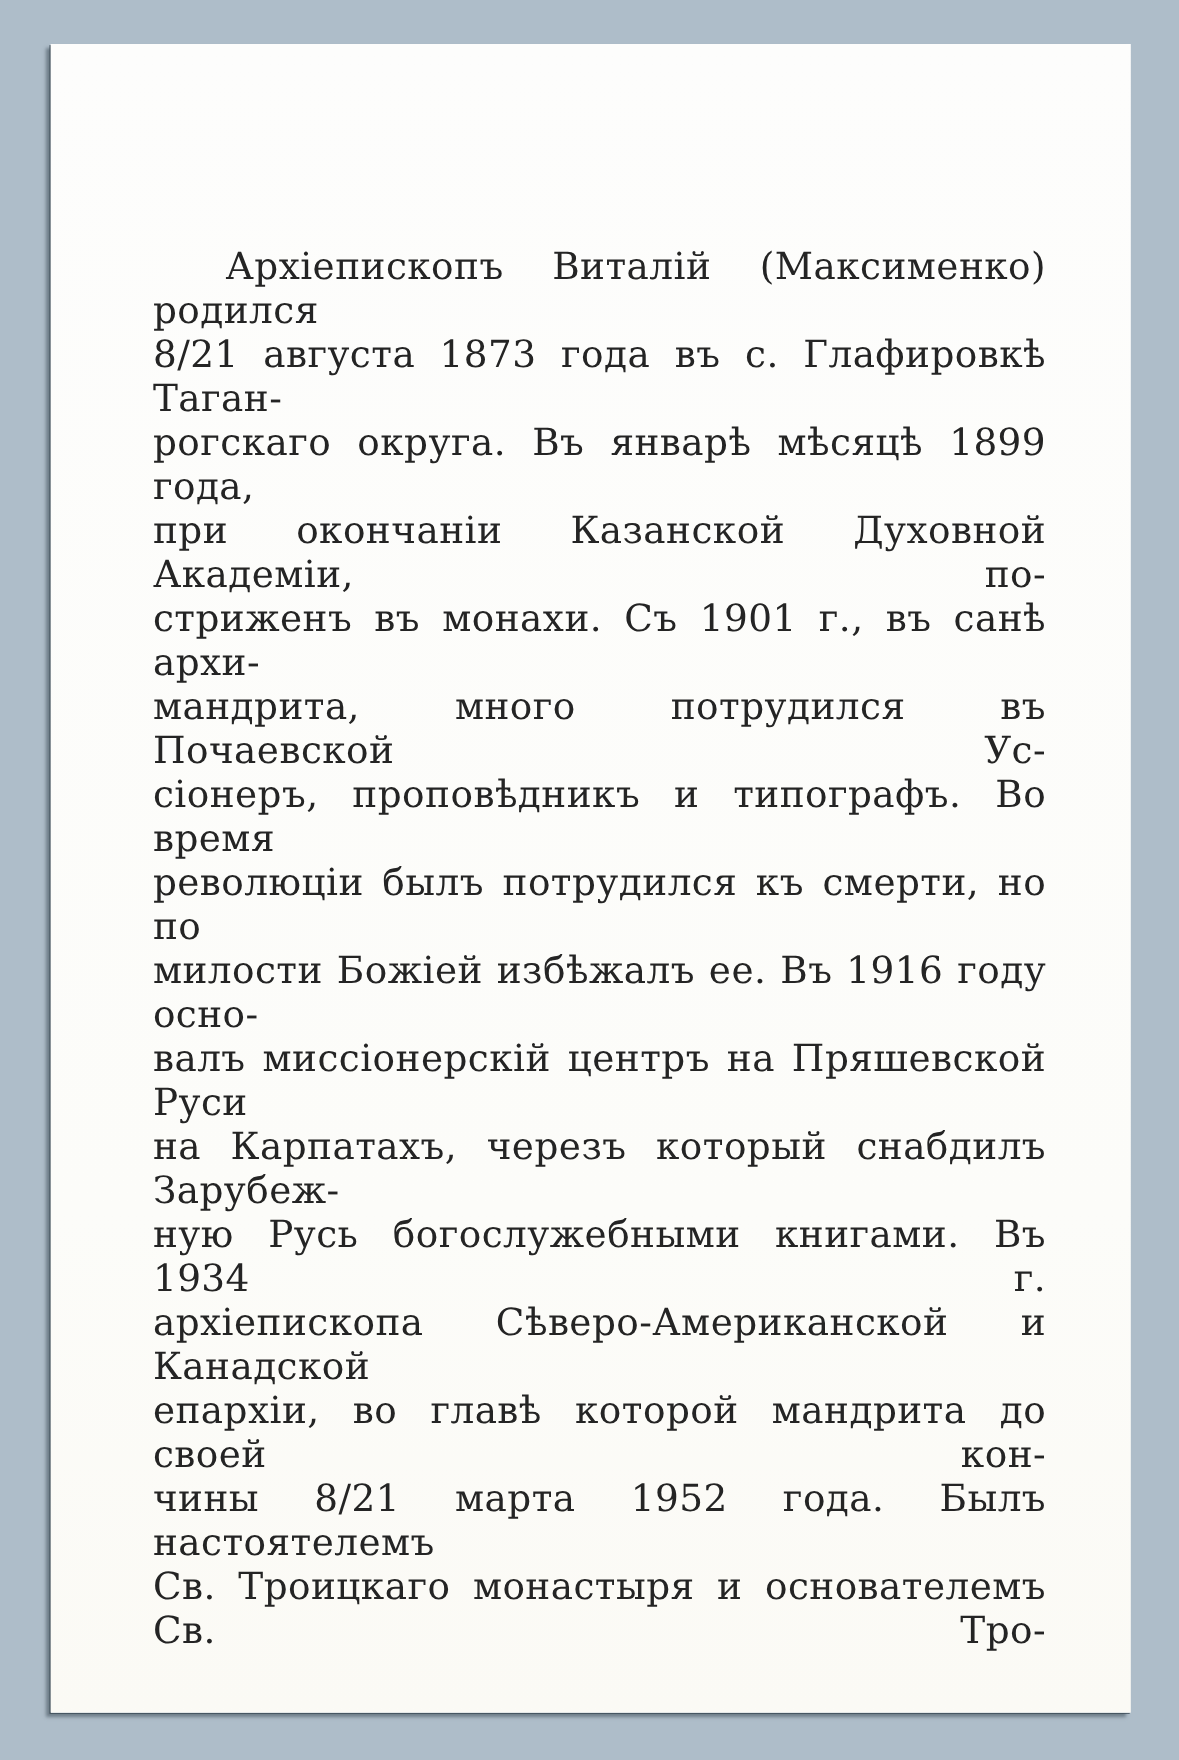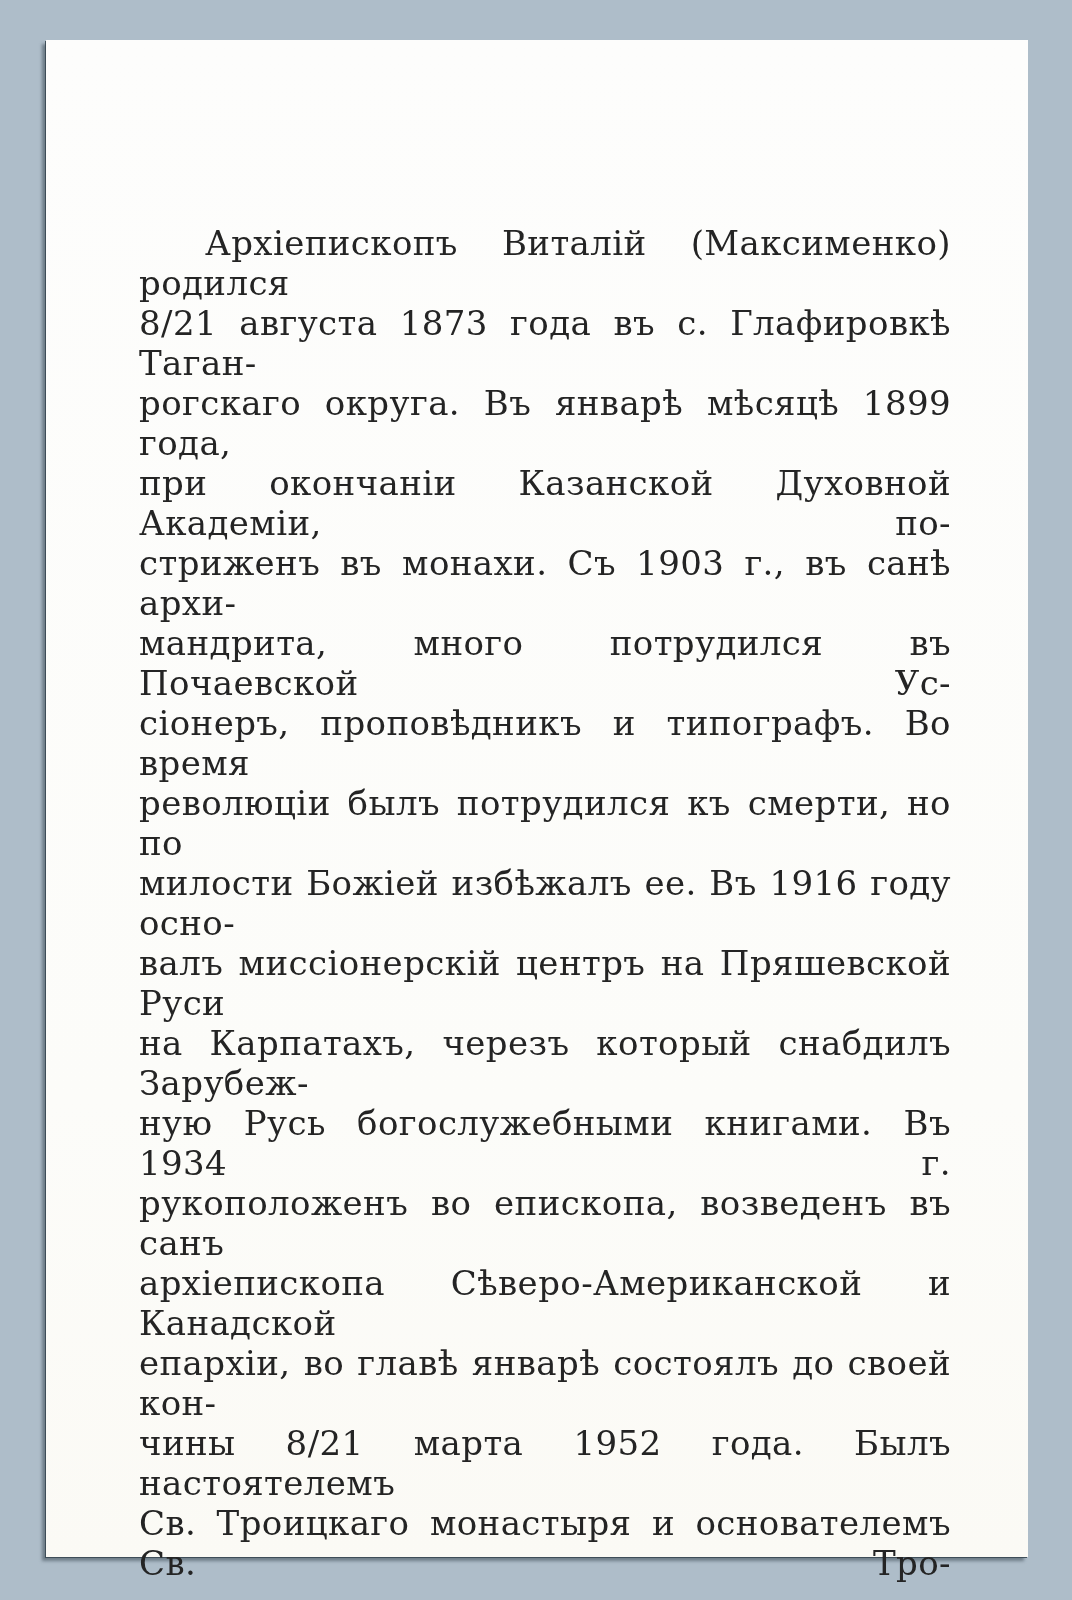--- a/index.html
+++ b/index.html
@@ -48,29 +48,28 @@
 <body style="background: rgb(174, 189, 201);">
 
 <div class="viewport">
   <div class="card">
     <div class="text-block" style="color: rgb(36, 36, 36);">
         <div class="para">
           <div class="line justify indent" style="text-indent: 66px;">Архіепископъ Виталій (Максименко) родился</div>
           <div class="line justify">8/21 августа 1873 года въ с. Глафировкѣ Таган-</div>
           <div class="line justify">рогскаго округа. Въ январѣ мѣсяцѣ 1899 года,</div>
           <div class="line justify">при окончаніи Казанской Духовной Академіи, по-</div>
-          <div class="line justify">стриженъ въ монахи. Съ 1903 г., въ санѣ архи-</div>
+          <div class="line justify">стриженъ въ монахи. Съ 1901 г., въ санѣ архи-</div>
           <div class="line justify">мандрита, много потрудился въ Почаевской Ус-</div>
           <div class="line justify">сіонеръ, проповѣдникъ и типографъ. Во время</div>
           <div class="line justify">революціи былъ потрудился къ смерти, но по</div>
           <div class="line justify">милости Божіей избѣжалъ ее. Въ 1916 году осно-</div>
           <div class="line justify">валъ миссіонерскій центръ на Пряшевской Руси</div>
           <div class="line justify">на Карпатахъ, черезъ который снабдилъ Зарубеж-</div>
           <div class="line justify">ную Русь богослужебными книгами. Въ 1934 г.</div>
-          <div class="line justify">рукоположенъ во епископа, возведенъ въ санъ</div>
           <div class="line justify">архіепископа Сѣверо-Американской и Канадской</div>
-          <div class="line justify">епархіи, во главѣ январѣ состоялъ до своей кон-</div>
+          <div class="line justify">епархіи, во главѣ которой мандрита до своей кон-</div>
           <div class="line justify">чины 8/21 марта 1952 года. Былъ настоятелемъ</div>
           <div class="line justify">Св. Троицкаго монастыря и основателемъ Св. Тро-</div>
         </div>
       </div>
   </div>
 </div>
 
 </body></html>

